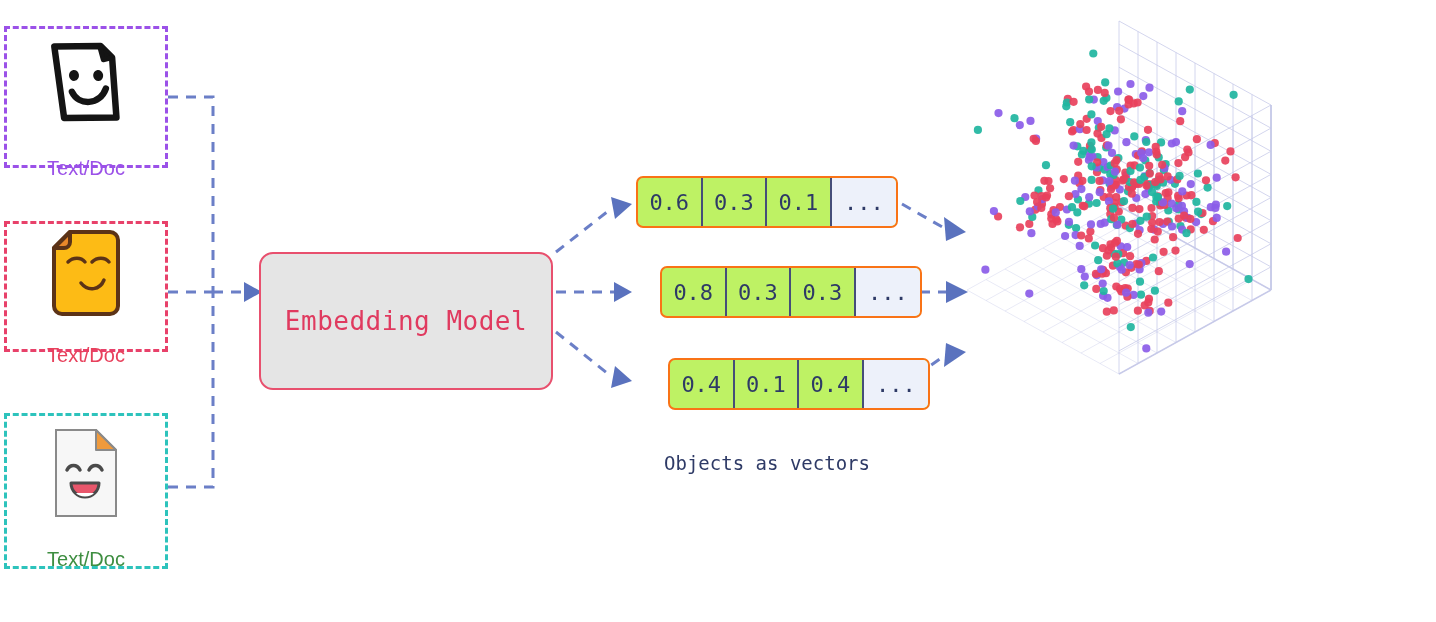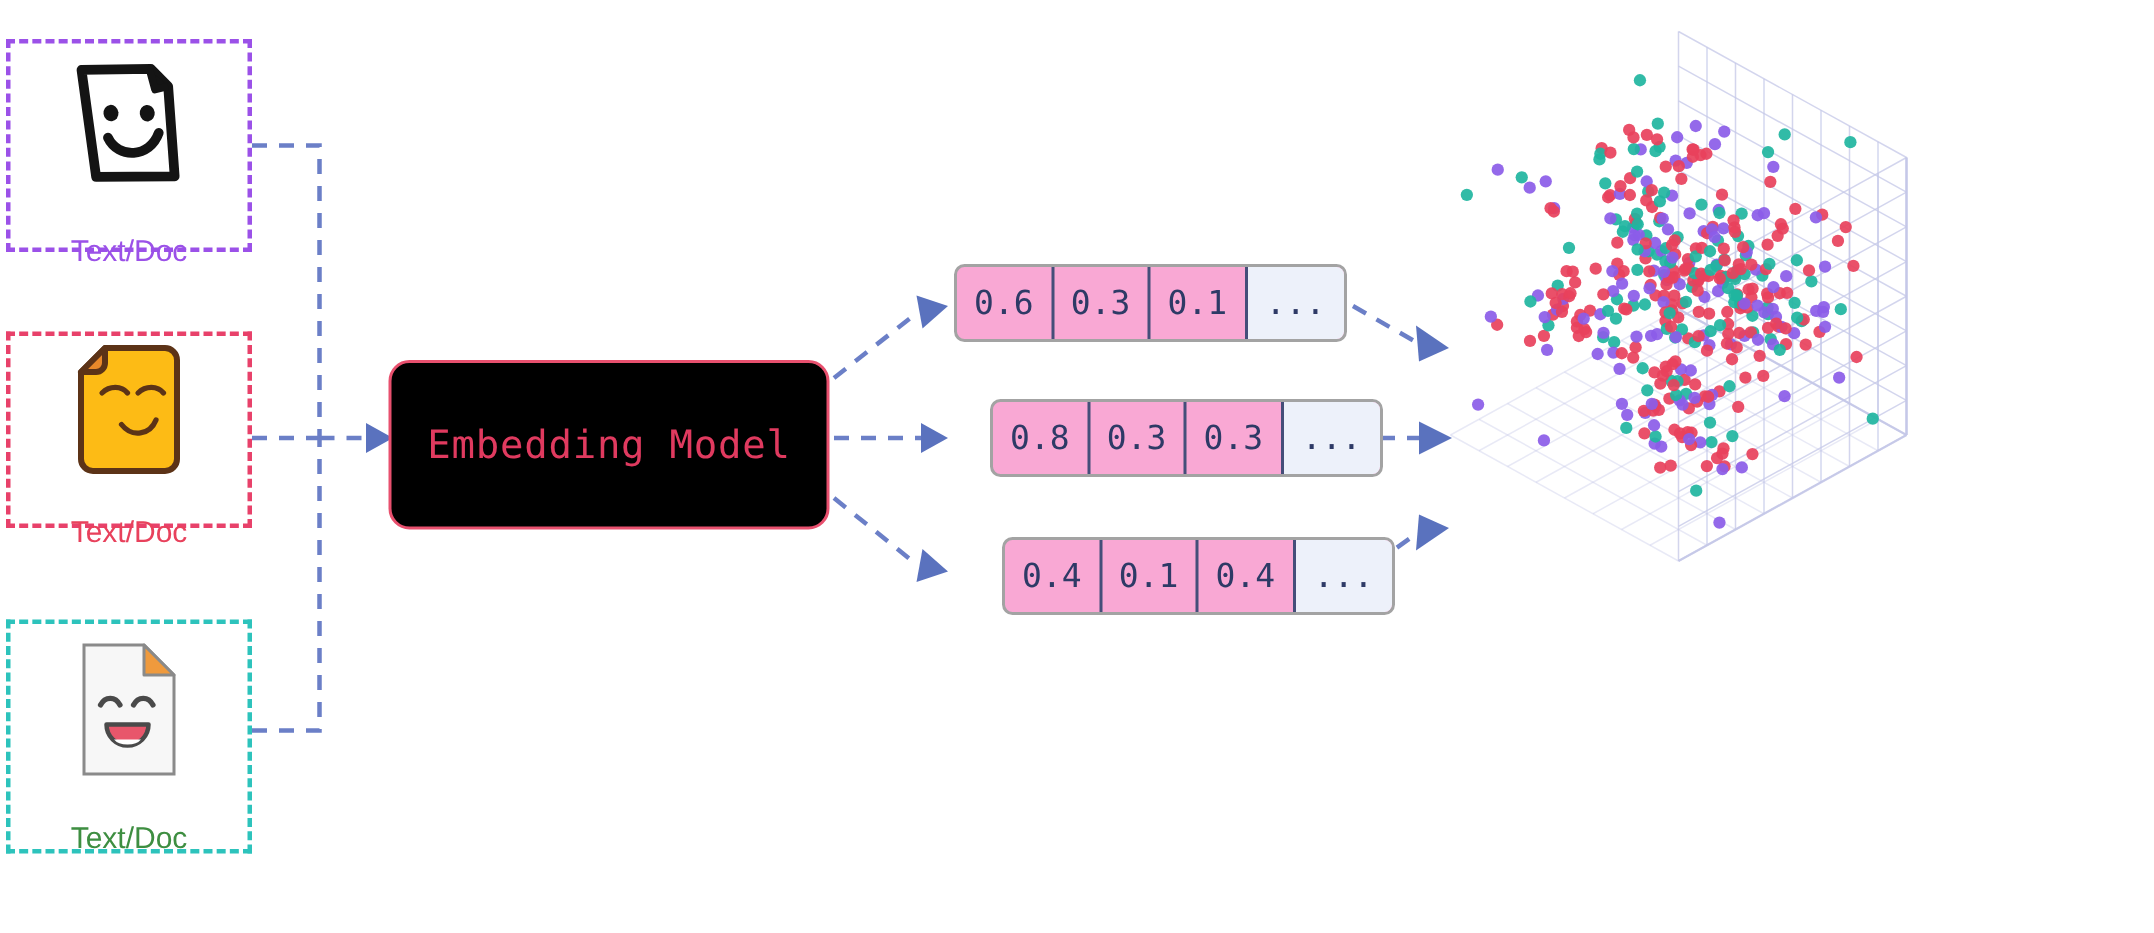--- a/index.html
+++ b/index.html
@@ -33,36 +33,36 @@
   #card-1 .doc-label{color:#9B51E8;margin-bottom:4px;}
   #card-2{left:4px;top:221px;width:164px;height:131px;
     border:3px dashed #E8416A;padding-top:4px;}
   #card-2 .doc-label{color:#E8415C;margin-bottom:3px;}
   #card-3{left:4px;top:413px;width:164px;height:156px;
     border:3px dashed #2DC3BC;padding-top:10px;}
   #card-3 .doc-label{color:#3E8E41;margin-bottom:12px;}
 
   
   #model-box{
-    position:absolute;left:259px;top:240px;width:294px;height:113px;
+    position:absolute;left:259px;top:252px;width:294px;height:138px;
     box-sizing:border-box;
-    background:#000000;border:2.5px solid #E8506E;border-radius:14px;
+    background:#e5e5e5;border:2.5px solid #E8506E;border-radius:14px;
     display:flex;align-items:center;justify-content:center;
   }
   #model-box .model-text{
     font-family:"DejaVu Sans Mono", monospace;
     font-size:26px;color:#E03A5F;letter-spacing:0.5px;white-space:nowrap;
   }
 
   
   .vector-row{
     position:absolute;display:flex;
     box-sizing:border-box;
-    border:2px solid #a3a3a3;border-radius:7px;
-    background:#f9a8d4;overflow:hidden;
+    border:2px solid #f97316;border-radius:7px;
+    background:#bef264;overflow:hidden;
   }
   .vector-row .cell{
     width:66px;height:100%;
     display:flex;align-items:center;justify-content:center;
     border-right:2px solid #454E79;
     font-family:"DejaVu Sans Mono", monospace;
     font-size:22px;color:#2E3A66;
     box-sizing:border-box;
   }
   .vector-row .cell:last-child{border-right:none;background:#EDF1FA;}
@@ -171,20 +171,21 @@
     <div class="cell">0.3</div>
     <div class="cell">...</div>
   </div>
   <div class="vector-row" id="vrow-2">
     <div class="cell">0.4</div>
     <div class="cell">0.1</div>
     <div class="cell">0.4</div>
     <div class="cell">...</div>
   </div>
 
+  <div id="vectors-caption">Objects as vectors</div>
 
   <div id="cube-wrap">
     <svg class="layer" width="380" height="440" viewBox="0 0 380 440">
       <g id="grid-walls">
           <line x1="22" y1="215" x2="174" y2="131" stroke="#C5C8E8" stroke-width="1" opacity="0.38"></line>
           <line x1="22" y1="215" x2="174" y2="299" stroke="#C5C8E8" stroke-width="1" opacity="0.38"></line>
           <line x1="174" y1="131" x2="174" y2="-54" stroke="#C5C8E8" stroke-width="1" opacity="0.75"></line>
           <line x1="174" y1="131" x2="326" y2="215" stroke="#C5C8E8" stroke-width="1" opacity="0.75"></line>
           <line x1="174" y1="299" x2="174" y2="114" stroke="#C5C8E8" stroke-width="1" opacity="0.75"></line>
           <line x1="174" y1="299" x2="326" y2="215" stroke="#C5C8E8" stroke-width="1" opacity="0.75"></line>

